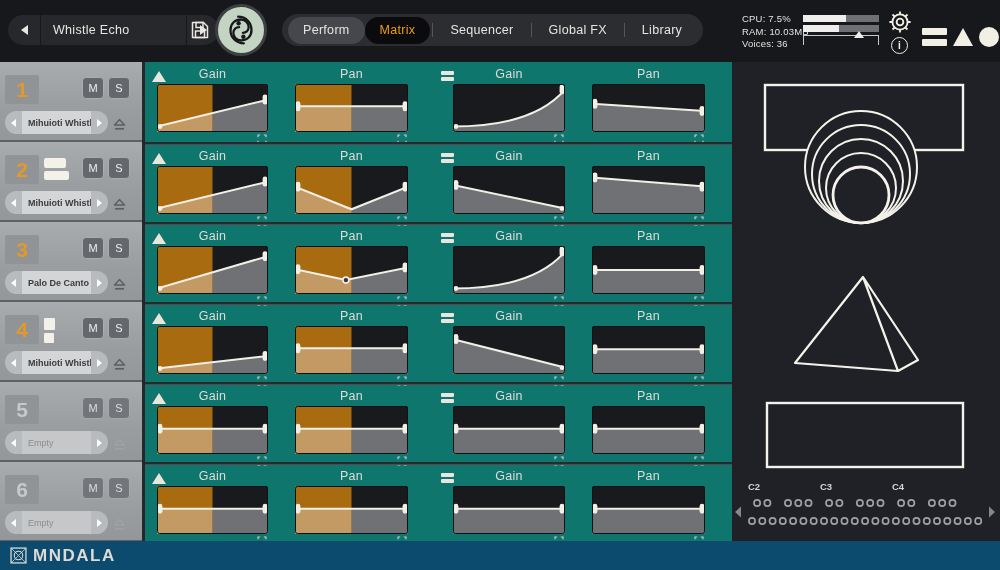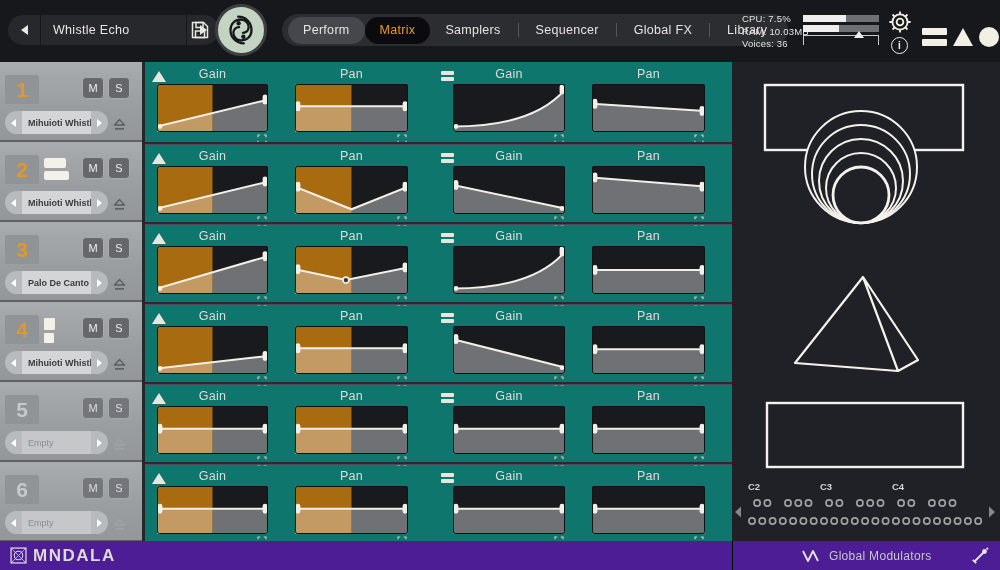--- a/index.html
+++ b/index.html
@@ -73,21 +73,21 @@
   .gicon.t{position:absolute;left:7px;top:9px;width:0;height:0;border-left:7px solid transparent;
       border-right:7px solid transparent;border-bottom:11px solid #e8e6df;}
   .gicon.b{position:absolute;left:296px;top:9px;}
   .gicon.b i{display:block;width:13px;height:3.5px;background:#e8e6df;border-radius:1px;margin-bottom:2.5px;}
   .mlabel{position:absolute;top:5px;text-align:center;color:#dedcd6;font-size:12.5px;letter-spacing:.3px;}
   .mcell{position:absolute;top:22px;line-height:0;cursor:pointer;}
   .mexpand{position:absolute;top:72px;cursor:pointer;line-height:0;}
   
   #rightpanel{position:absolute;left:732px;top:62px;width:308px;height:479px;background:#202126;}
   
-  #footer{position:absolute;left:0;top:541px;width:1000px;height:29px;background:#4c1d95;display:flex;align-items:center;}
+  #footer{position:absolute;left:0;top:541px;width:1000px;height:29px;background:#0c4a6e;display:flex;align-items:center;}
   #fbrand{display:flex;align-items:center;gap:6px;margin-left:10px;}
   #fbrandtext{color:#dddbd5;font-size:17px;font-weight:bold;letter-spacing:1.5px;}
   #fright{position:absolute;left:732px;top:0;width:268px;height:29px;display:flex;align-items:center;border-left:1px solid #000;}
   #gmlabel{color:#c9c8c4;font-size:12px;margin-left:8px;letter-spacing:.3px;}
   #gmwave{margin-left:68px;line-height:0;}
   #fmodicon{position:absolute;right:12px;line-height:0;cursor:pointer;}
 </style>
 </head>
 <body>
 
@@ -116,21 +116,20 @@
           <path d="M-3,-14 C5,-14 11,-8 11,0 C11,7 6,11 0,11 C-5,11 -8,7 -8,3 C-8,-1 -5,-3 -2,-3"></path>
           <path d="M3,14 C-5,14 -11,8 -11,0 C-11,-7 -6,-11 0,-11 C5,-11 8,-7 8,-3 C8,1 5,3 2,3"></path>
         </g>
         <circle cx="-2.5" cy="-7" r="2.3" fill="#17181a"></circle>
         <circle cx="2.5" cy="7" r="2.3" fill="#17181a"></circle>
       </svg>
     </div>
     <div id="tabbar">
         <div class="tab perform">Perform</div>
         <div class="tab active">Matrix</div>
-        <div class="tab">Samplers</div>
         <i class="tabsep"></i>
         <div class="tab">Sequencer</div>
         <i class="tabsep"></i>
         <div class="tab">Global FX</div>
         <i class="tabsep"></i>
         <div class="tab">Library</div>
       </div>
     <div id="stats">
       <div>CPU: 7.5%</div>
       <div>RAM: 10.03MB</div>
@@ -808,30 +807,14 @@
 
   <div id="footer">
     <div id="fbrand">
       <svg width="17" height="17" viewBox="0 0 16 16">
         <rect x="1" y="1" width="14" height="14" fill="none" stroke="#dddbd5" stroke-width="1.2"></rect>
         <circle cx="8" cy="8" r="4" fill="none" stroke="#dddbd5" stroke-width="1"></circle>
         <path d="M1,1 L15,15 M15,1 L1,15" stroke="#dddbd5" stroke-width=".7"></path>
       </svg>
       <span id="fbrandtext">MNDALA</span>
     </div>
-    <div id="fright">
-      <span id="gmwave">
-        <svg width="20" height="16" viewBox="0 0 20 16">
-            <path d="M2,3 L7,13 L12,3 L17,13" fill="none" stroke="#e9e7e1" stroke-width="1.8" stroke-linejoin="round"></path>
-          </svg>
-      </span>
-      <span id="gmlabel">Global Modulators</span>
-      <span id="fmodicon">
-        <svg width="18" height="18" viewBox="0 0 18 18">
-          <line x1="3.5" y1="14.5" x2="13.5" y2="4.5" stroke="#e9e7e1" stroke-width="1.8"></line>
-          <circle cx="13.5" cy="4.5" r="2.4" fill="#e9e7e1"></circle>
-          <circle cx="16.3" cy="1.7" r="1.1" fill="#e9e7e1"></circle>
-          <line x1="1.8" y1="12.8" x2="5.2" y2="16.2" stroke="#e9e7e1" stroke-width="1.8"></line>
-        </svg>
-      </span>
-    </div>
   </div>
 </div>
 
 </body></html>

